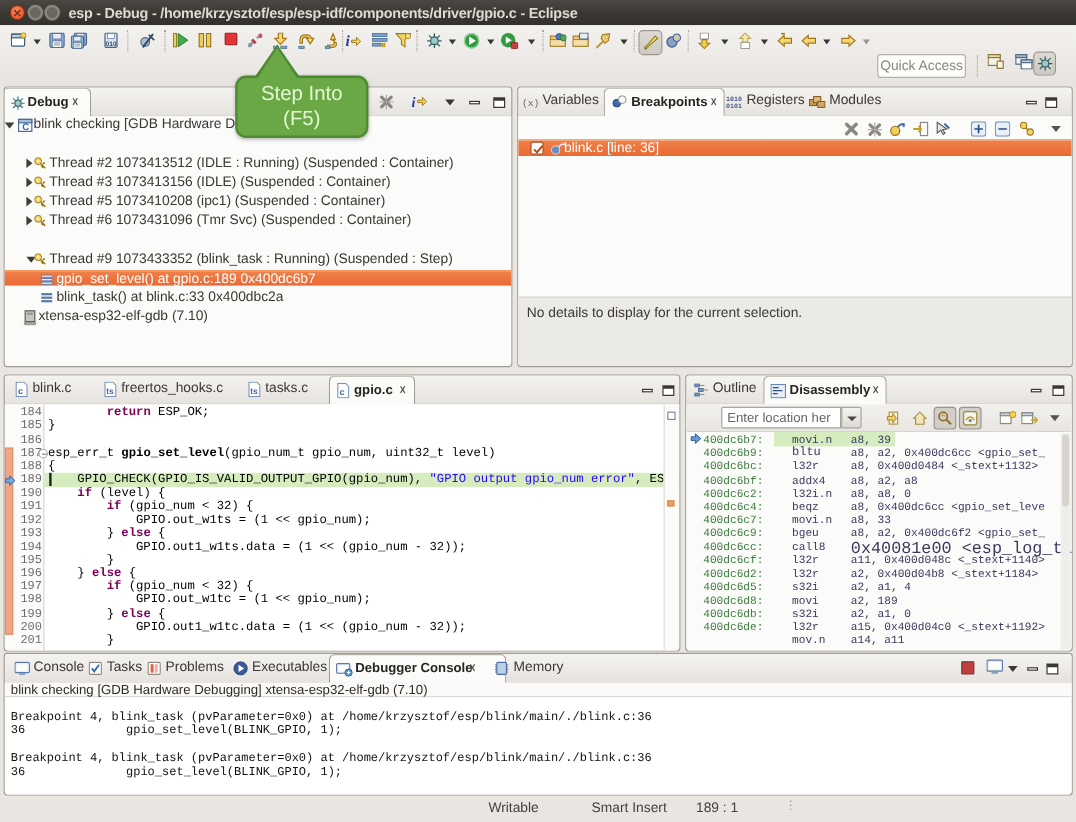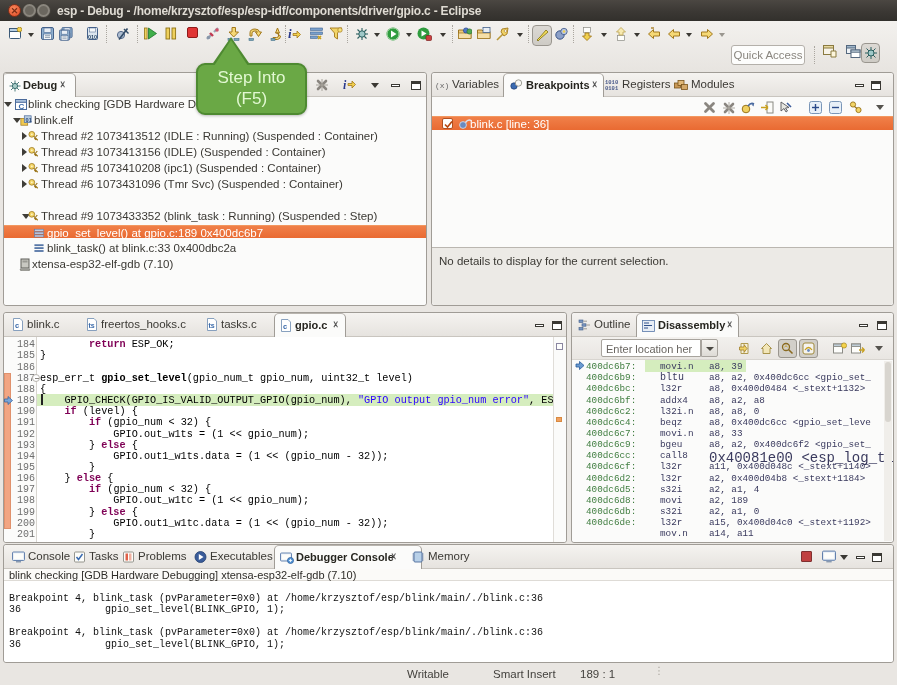--- a/index.html
+++ b/index.html
@@ -325,29 +325,20 @@
  </div>
  <div style="position:absolute; left:0; top:24px; right:0; bottom:0; background:#fbfbfa; border-radius:0 0 3px 3px;">
 <div class="trow" style="top:0px;">
         <span style="position:absolute; left:0px; top:5px; width:0; height:0; border-left:4px solid transparent; border-right:4px solid transparent; border-top:5px solid #3f3d38;"></span>
         <span style="position:absolute; left:10px; top:1px;"><svg width="14" height="13" viewBox="0 0 14 13">
             <rect x="1.5" y="1.5" width="11" height="10" fill="#fff" stroke="#4a6a9a"></rect>
             <rect x="1.5" y="1.5" width="11" height="2.8" fill="#a8c0dc" stroke="#4a6a9a"></rect>
             <text x="4.5" y="10.5" font-family="Liberation Sans" font-size="8" font-weight="bold" fill="#3a6aaa">C</text>
           </svg></span>
         <span style="position:absolute; left:24px; top:1px;">blink checking [GDB Hardware Debugging]</span>
-      </div>
-      <div class="trow" style="top:16px;">
-        <span style="position:absolute; left:9px; top:5px; width:0; height:0; border-left:4px solid transparent; border-right:4px solid transparent; border-top:5px solid #3f3d38;"></span>
-        <span style="position:absolute; left:16px; top:1px;"><svg width="12" height="13" viewBox="0 0 14 13">
-            <rect x="1" y="4" width="8" height="8" fill="#f0c850" stroke="#9a7418" stroke-width="0.8"></rect>
-            <rect x="5" y="1" width="8" height="8" fill="#b8cce0" stroke="#4a6a9a" stroke-width="0.8"></rect>
-            <text x="6.5" y="7.8" font-family="Liberation Sans" font-size="6.5" font-weight="bold" fill="#2a4a7a">01</text>
-          </svg></span>
-        <span style="position:absolute; left:30px; top:1px;">blink.elf</span>
       </div>
       <div class="trow" style="top:32px;">
         <span style="position:absolute; left:18px; top:3px; width:0; height:0; border-top:4px solid transparent; border-bottom:4px solid transparent; border-left:5px solid #3f3d38;"></span>
         <span style="position:absolute; left:24px; top:1px;"><svg width="11" height="12" viewBox="0 0 13 13">
             <circle cx="4.5" cy="4.5" r="3.4" fill="#f2d466" stroke="#9a7418" stroke-width="0.9"></circle>
             <circle cx="4.5" cy="4.5" r="1.1" fill="#fbf3cc"></circle>
             <path d="M7 7 L11.5 11.5 M9 7.5 L11 5.5 M7.5 9 L9.5 11" stroke="#9a7418" stroke-width="1.4"></path>
           </svg></span>
         <span style="position:absolute; left:37px; top:1px;">Thread #2 1073413512 (IDLE : Running) (Suspended : Container)</span>
       </div>

